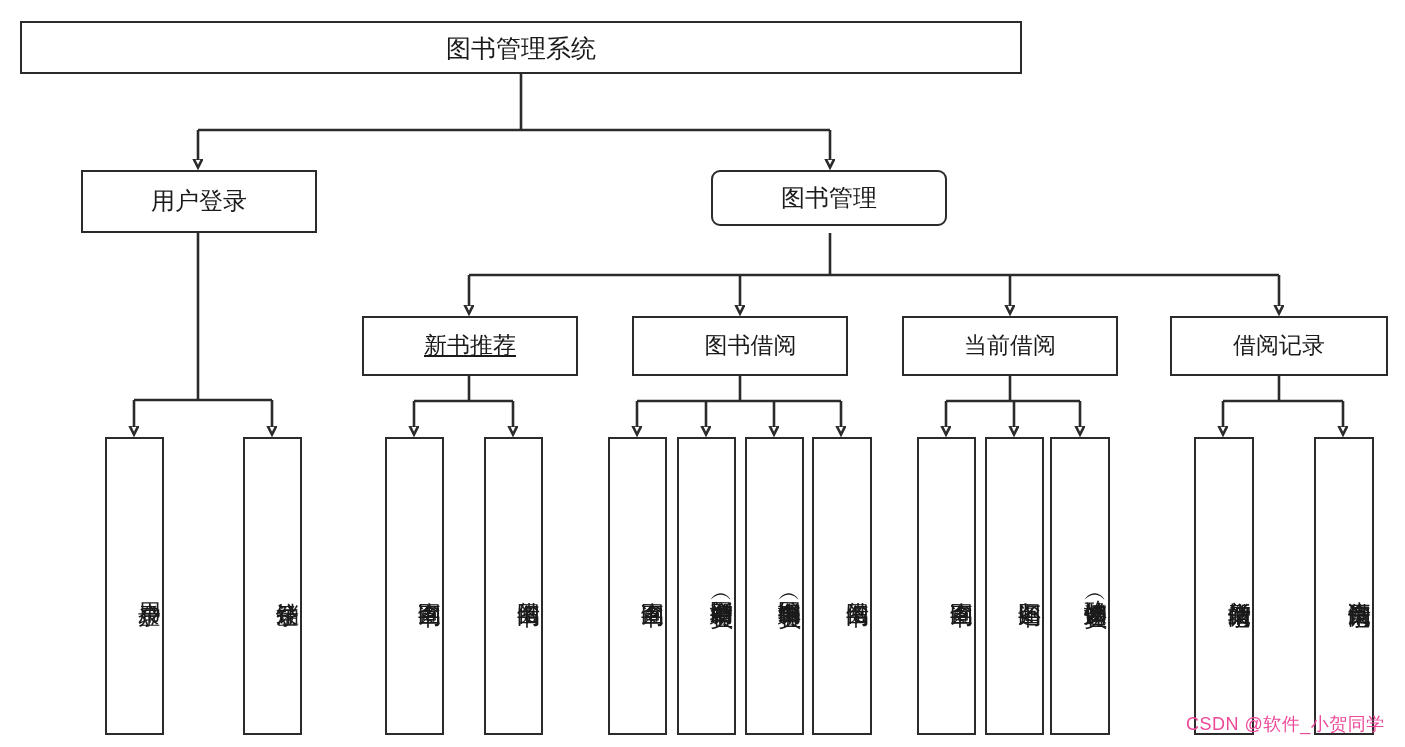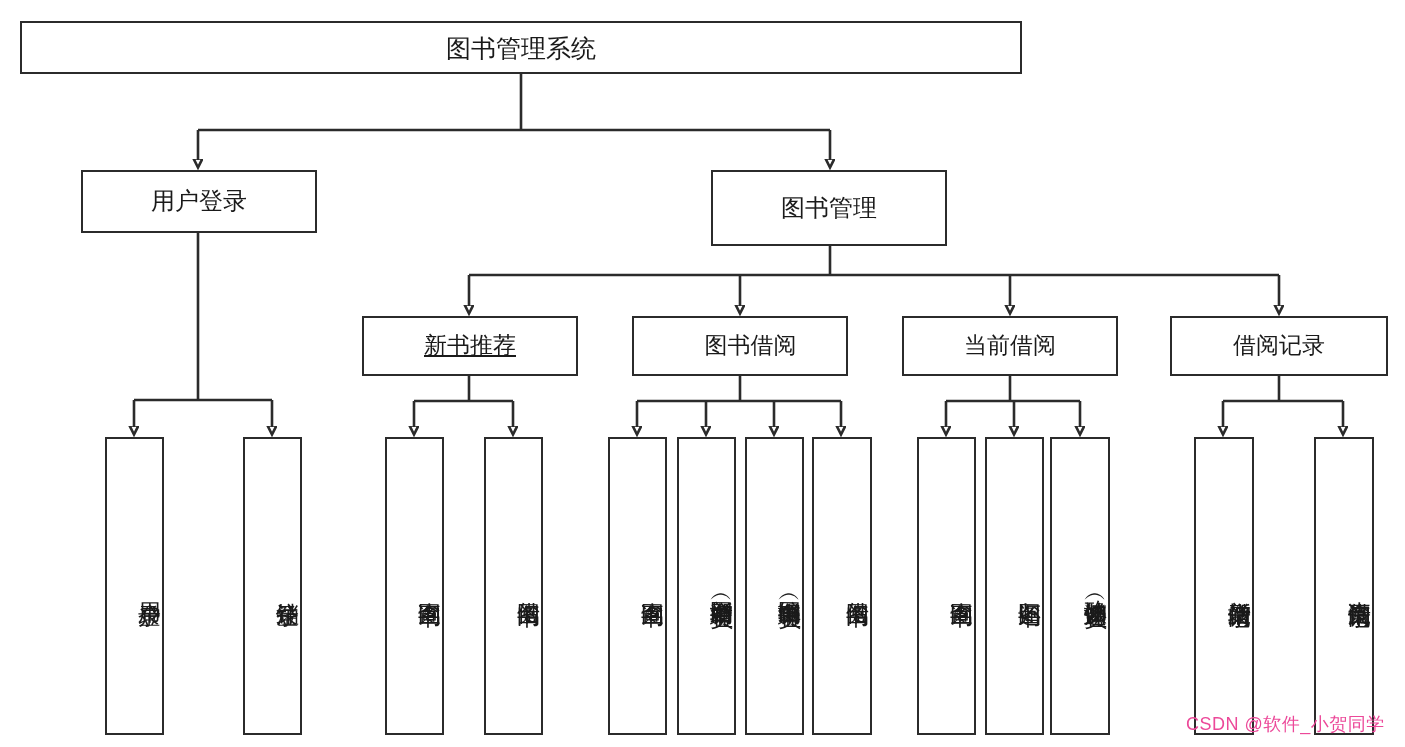--- a/index.html
+++ b/index.html
@@ -107,21 +107,21 @@
 
     <line x1="1279" y1="376" x2="1279" y2="401"></line>
     <line x1="1223" y1="401" x2="1343" y2="401"></line>
     <line x1="1223" y1="401" x2="1223" y2="427" marker-end="url(#arrow)"></line>
     <line x1="1343" y1="401" x2="1343" y2="427" marker-end="url(#arrow)"></line>
   </svg>
 
   <div class="node h t-root" style="left:20px;top:13px;width:1002px;height:53px;margin-top:8px;">图书管理系统</div>
 
   <div class="node h t-lvl2" style="left:81px;top:170px;width:236px;height:63px;">用户登录</div>
-  <div class="node h t-lvl2" style="left:711px;top:170px;width:236px;height:76px;">图书管理</div>
+  <div class="node h t-lvl2" style="left:711px;top:170px;width:236px;height:56px;border-radius:9px;">图书管理</div>
 
   <div class="node h t-lvl3" style="left:362px;top:316px;width:216px;height:60px;text-decoration:underline;">新书推荐</div>
   <div class="node h t-lvl3" style="left:632px;top:316px;width:216px;height:60px;padding-left:21px;">图书借阅</div>
   <div class="node h t-lvl3" style="left:902px;top:316px;width:216px;height:60px;">当前借阅</div>
   <div class="node h t-lvl3" style="left:1170px;top:316px;width:218px;height:60px;">借阅记录</div>
 
   <div class="node v t-leaf" style="left:105px;top:437px;width:59px;height:298px;">用户登录</div>
   <div class="node v t-leaf" style="left:243px;top:437px;width:59px;height:298px;">注销登录</div>
 
   <div class="node v t-leaf" style="left:385px;top:437px;width:59px;height:298px;">查询图书</div>

